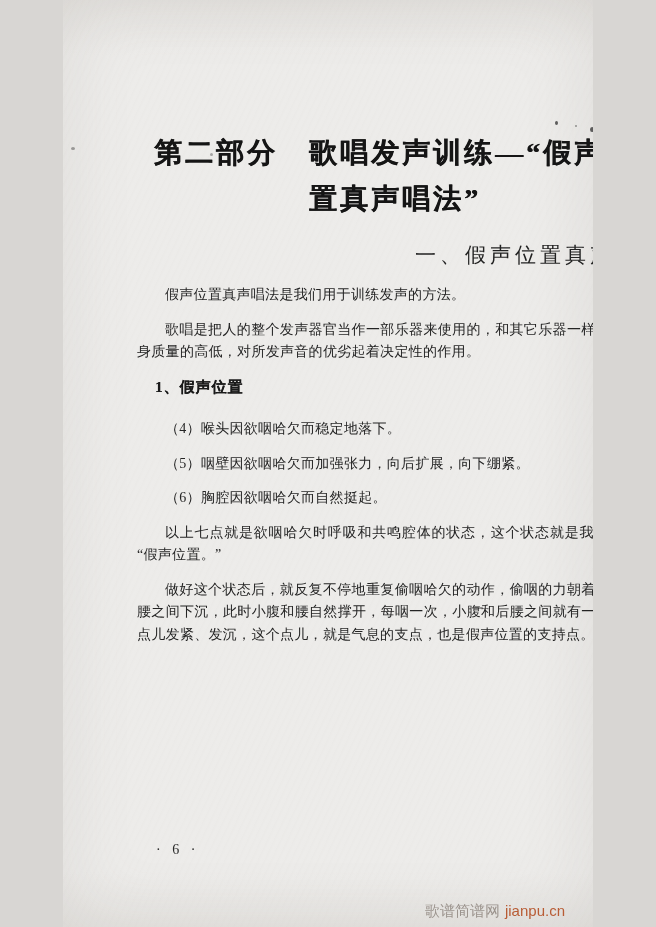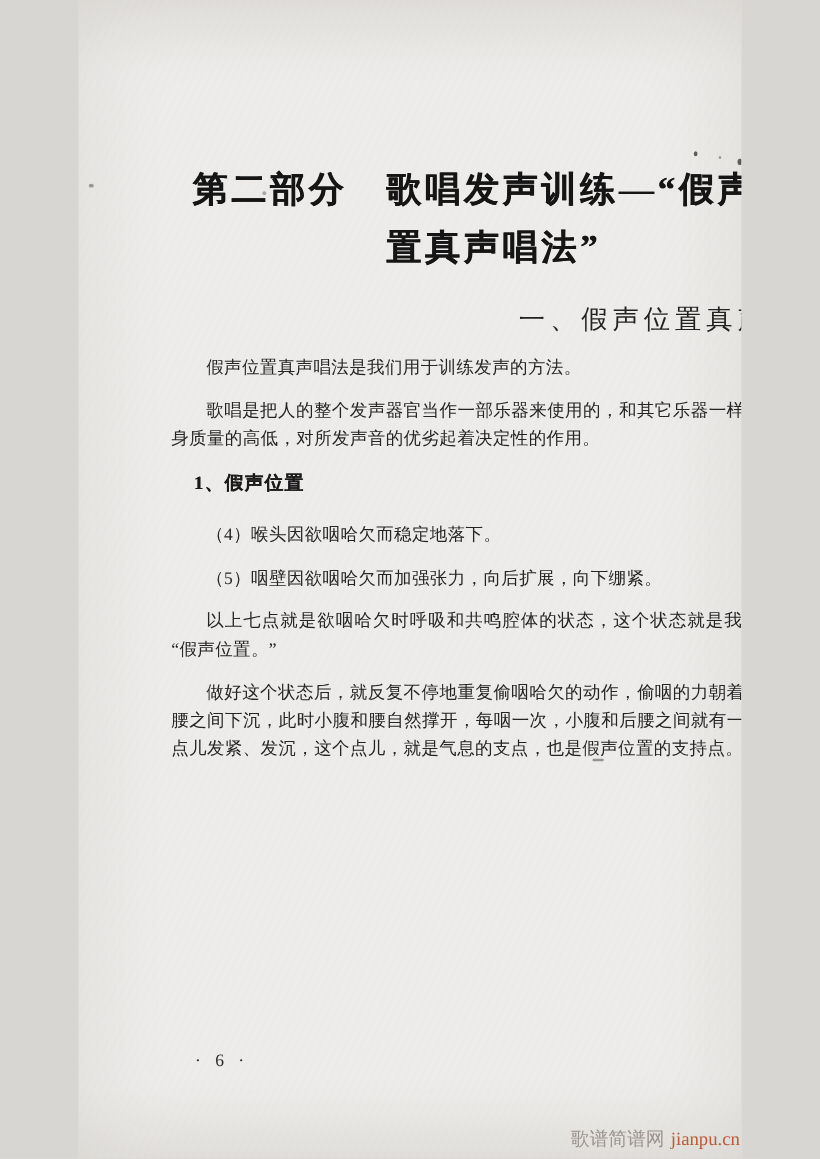--- a/index.html
+++ b/index.html
@@ -70,24 +70,24 @@
   .page-number {
     position: absolute;
     left: 93px;
     top: 842px;
     font-size: 14px;
     letter-spacing: 4px;
     color: #2a2a2a;
   }
   .watermark {
     position: absolute;
-    right: 1px;
+    right: 28px;
     bottom: 6px;
     font-size: 15px;
-    font-family: Liberation Serif, serif;
+    font-family: Liberation Sans, sans-serif;
   }
   .wm-name { color: #9b938d; }
   .wm-url  { color: #b85c35; margin-left: 5px; }
   .speck {
     position: absolute;
     background: #3a3a3a;
     border-radius: 50%;
     opacity: 0.8;
   }
   .speck.s1 { left: 492px; top: 121px; width: 3px; height: 4px; }
@@ -122,20 +122,21 @@
 
     <div class="body-text">
       <p>假声位置真声唱法是我们用于训练发声的方法。</p>
       <p>歌唱是把人的整个发声器官当作一部乐器来使用的，和其它乐器一样，乐器本身质量的高低，对所发声音的优劣起着决定性的作用。</p>
 
       <h3 class="subsection-title">1、假声位置</h3>
 
 
       <p>（4）喉头因欲咽哈欠而稳定地落下。</p>
       <p>（5）咽壁因欲咽哈欠而加强张力，向后扩展，向下绷紧。</p>
+      <p>（6）胸腔因欲咽哈欠而自然挺起。</p>
 
       <p>以上七点就是欲咽哈欠时呼吸和共鸣腔体的状态，这个状态就是我们所提的“假声位置。”</p>
       <p>做好这个状态后，就反复不停地重复偷咽哈欠的动作，偷咽的力朝着小腹和后腰之间下沉，此时小腹和腰自然撑开，每咽一次，小腹和后腰之间就有一个集中的点儿发紧、发沉，这个点儿，就是气息的支点，也是假声位置的支持点。</p>
     </div>
   </div>
 
   <div class="page-number">· 6 ·</div>
 
   <div class="watermark">
     <span class="wm-name">歌谱简谱网</span><span class="wm-url">jianpu.cn</span>

